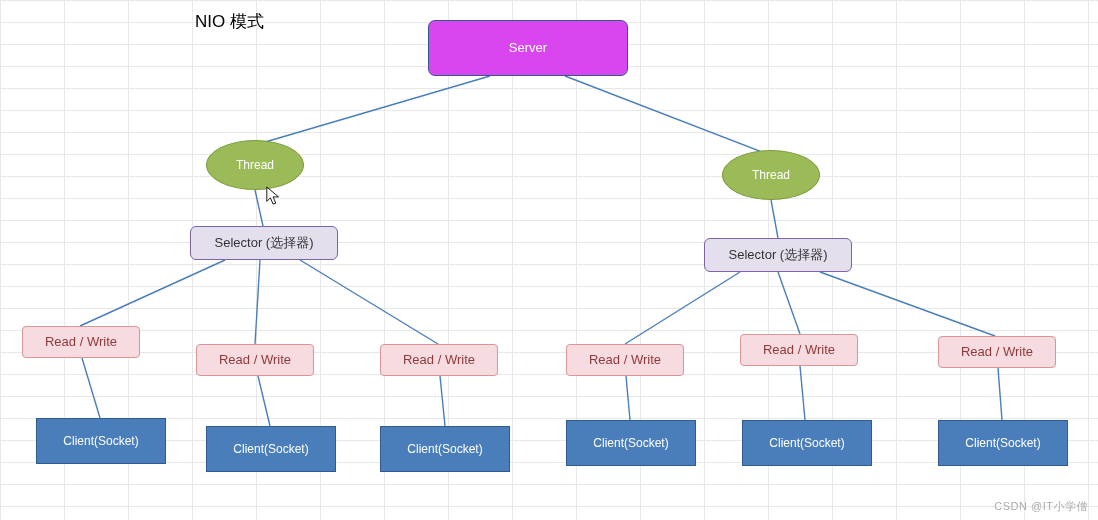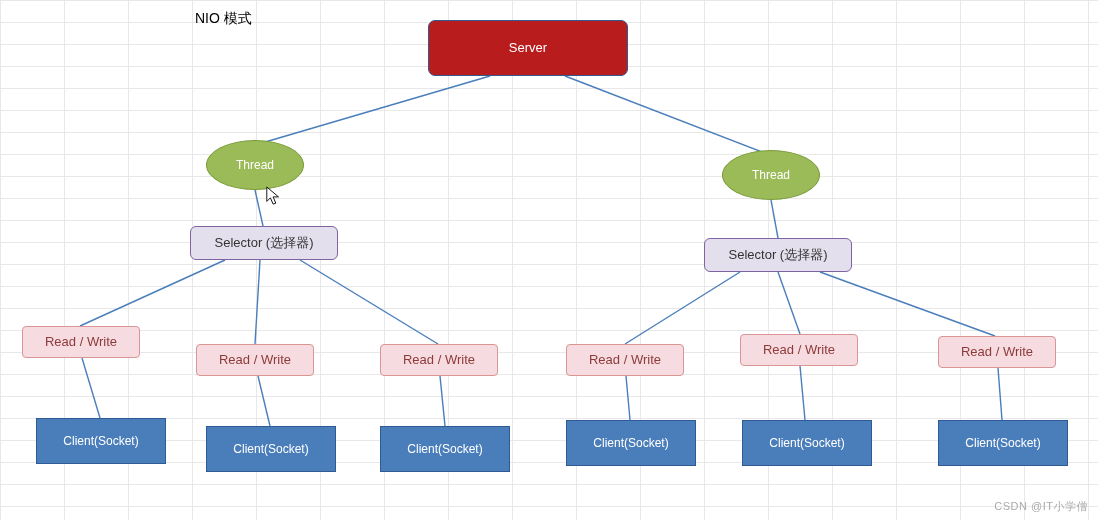--- a/index.html
+++ b/index.html
@@ -19,35 +19,35 @@
     background-image:
       linear-gradient(#e8e8e8 1px, transparent 1px),
       linear-gradient(90deg, #e8e8e8 1px, transparent 1px);
     background-size: 64px 22px;
     pointer-events: none;
   }
   .title {
     position: absolute;
     left: 195px;
     top: 10px;
-    font-size: 14px;
+    font-size: 17px;
     color: #000;
   }
   .node {
     position: absolute;
     display: flex;
     align-items: center;
     justify-content: center;
     text-align: center;
     font-size: 13px;
     line-height: 1.2;
   }
   .server {
     width: 200px; height: 56px;
-    background: #b91c1c;
+    background: #d946ef;
     border: 1px solid #2f5a93;
     border-radius: 7px;
     color: #fff;
   }
   .thread {
     width: 98px; height: 50px;
     background: #9bbb59;
     border: 1px solid #7a9b3b;
     border-radius: 50%;
     color: #fff;

